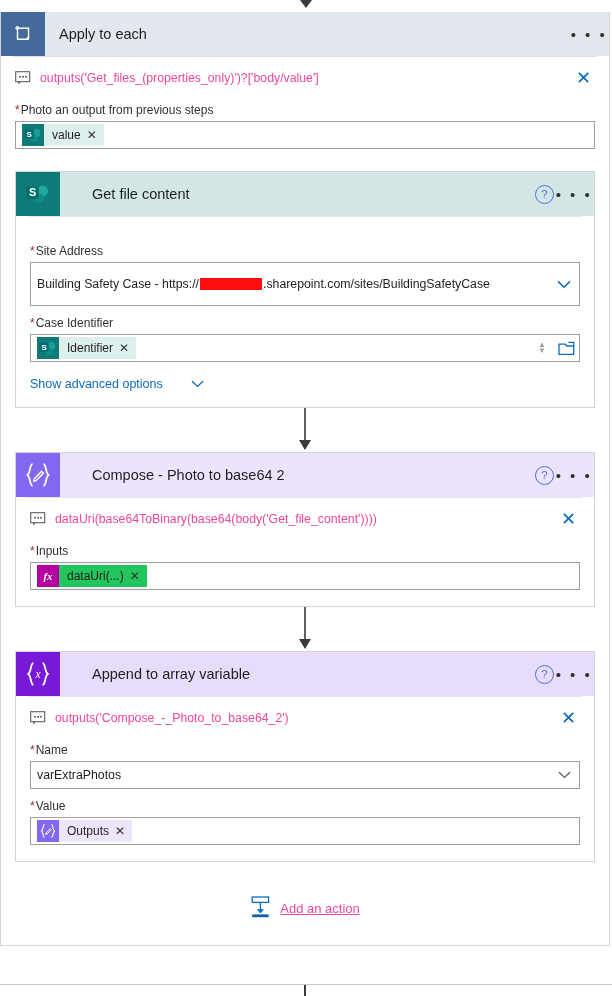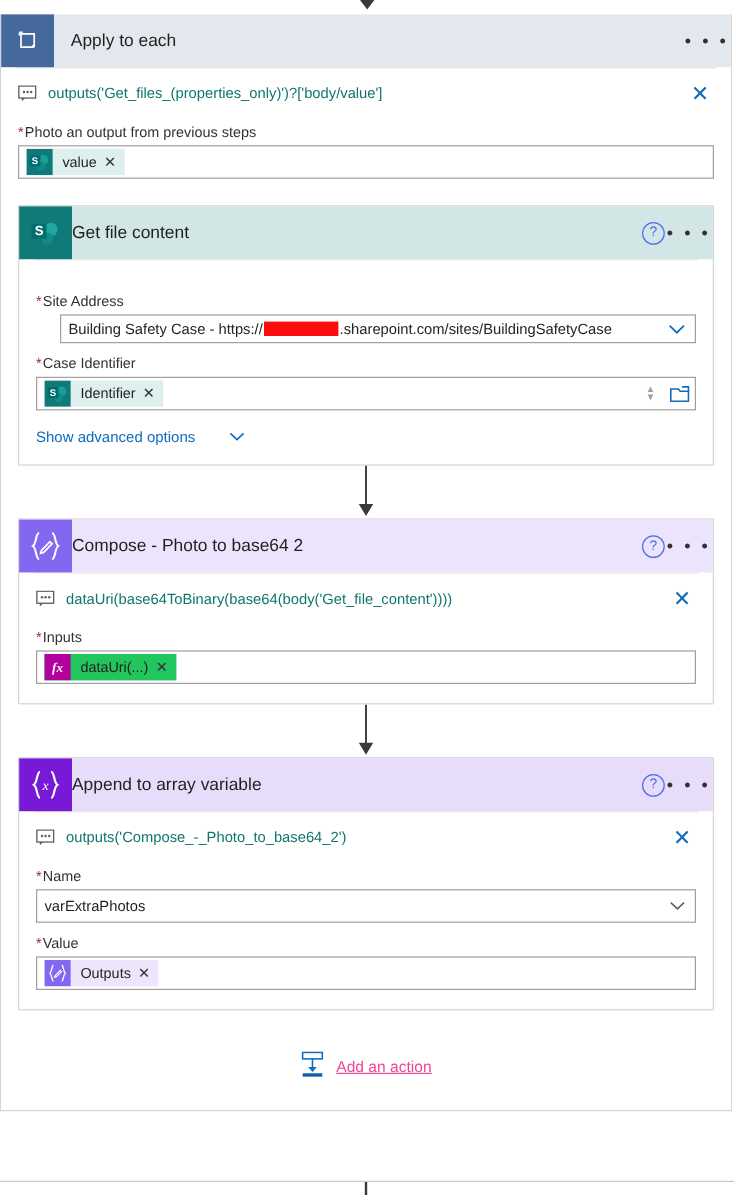--- a/index.html
+++ b/index.html
@@ -74,21 +74,21 @@
 
   
   .expr-row {
     display: flex;
     align-items: center;
     padding: 12px 0 6px 0;
   }
   .comment-icon { flex: none; margin-right: 9px; display:flex; }
   .expr-text {
     font-size: 12.3px;
-    color: #0f766e;
+    color: #ec4899;
     white-space: nowrap;
     overflow: hidden;
   }
   .expr-spacer { flex: 1 1 auto; }
   .x-close {
     flex: none;
     color: #0f6cbd;
     font-size: 18px;
     font-weight: 300;
     line-height: 1;
@@ -168,21 +168,21 @@
     width: 44px; height: 44px;
     flex: none;
     display: flex; align-items: center; justify-content: center;
   }
   .action-icon.sharepoint { background: #0f7a77; }
   .action-icon.compose    { background: #8367f0; }
   .action-icon.appendvar  { background: #7719d6; }
   .action-title {
     font-size: 14.5px;
     color: #201f1e;
-    margin-left: 0;
+    margin-left: 32px;
     white-space: nowrap;
   }
   .help-circle {
     width: 17px; height: 17px;
     border-radius: 50%;
     border: 1px solid #4f6bed;
     color: #4f6bed;
     font-size: 11.5px;
     display: flex; align-items: center; justify-content: center;
     flex: none;
@@ -353,21 +353,21 @@
         <div class="help-circle">?</div>
         <div class="ellipsis">• • •</div>
       </div>
 
       <div class="action-body">
         <div class="body-rule"></div>
 
         <div class="field-label" style="margin-top:27px;">
           <span class="req-star">*</span><span>Site Address</span>
         </div>
-        <div class="input-box" style="height:24px;margin-left:20px;">
+        <div class="input-box" style="height:44px;">
           <span class="input-text"><span>Building Safety Case - https://</span><span class="redact"></span><span>.sharepoint.com/sites/BuildingSafetyCase</span></span>
           <span class="chev-down">
             <svg width="14" height="9" viewBox="0 0 14 9">
               <path d="M1 1.4 L7 7.2 L13 1.4" fill="none" stroke="#0f6cbd" stroke-width="1.5"></path>
             </svg>
           </span>
         </div>
 
         <div class="field-label">
           <span class="req-star">*</span><span>Case Identifier</span>

